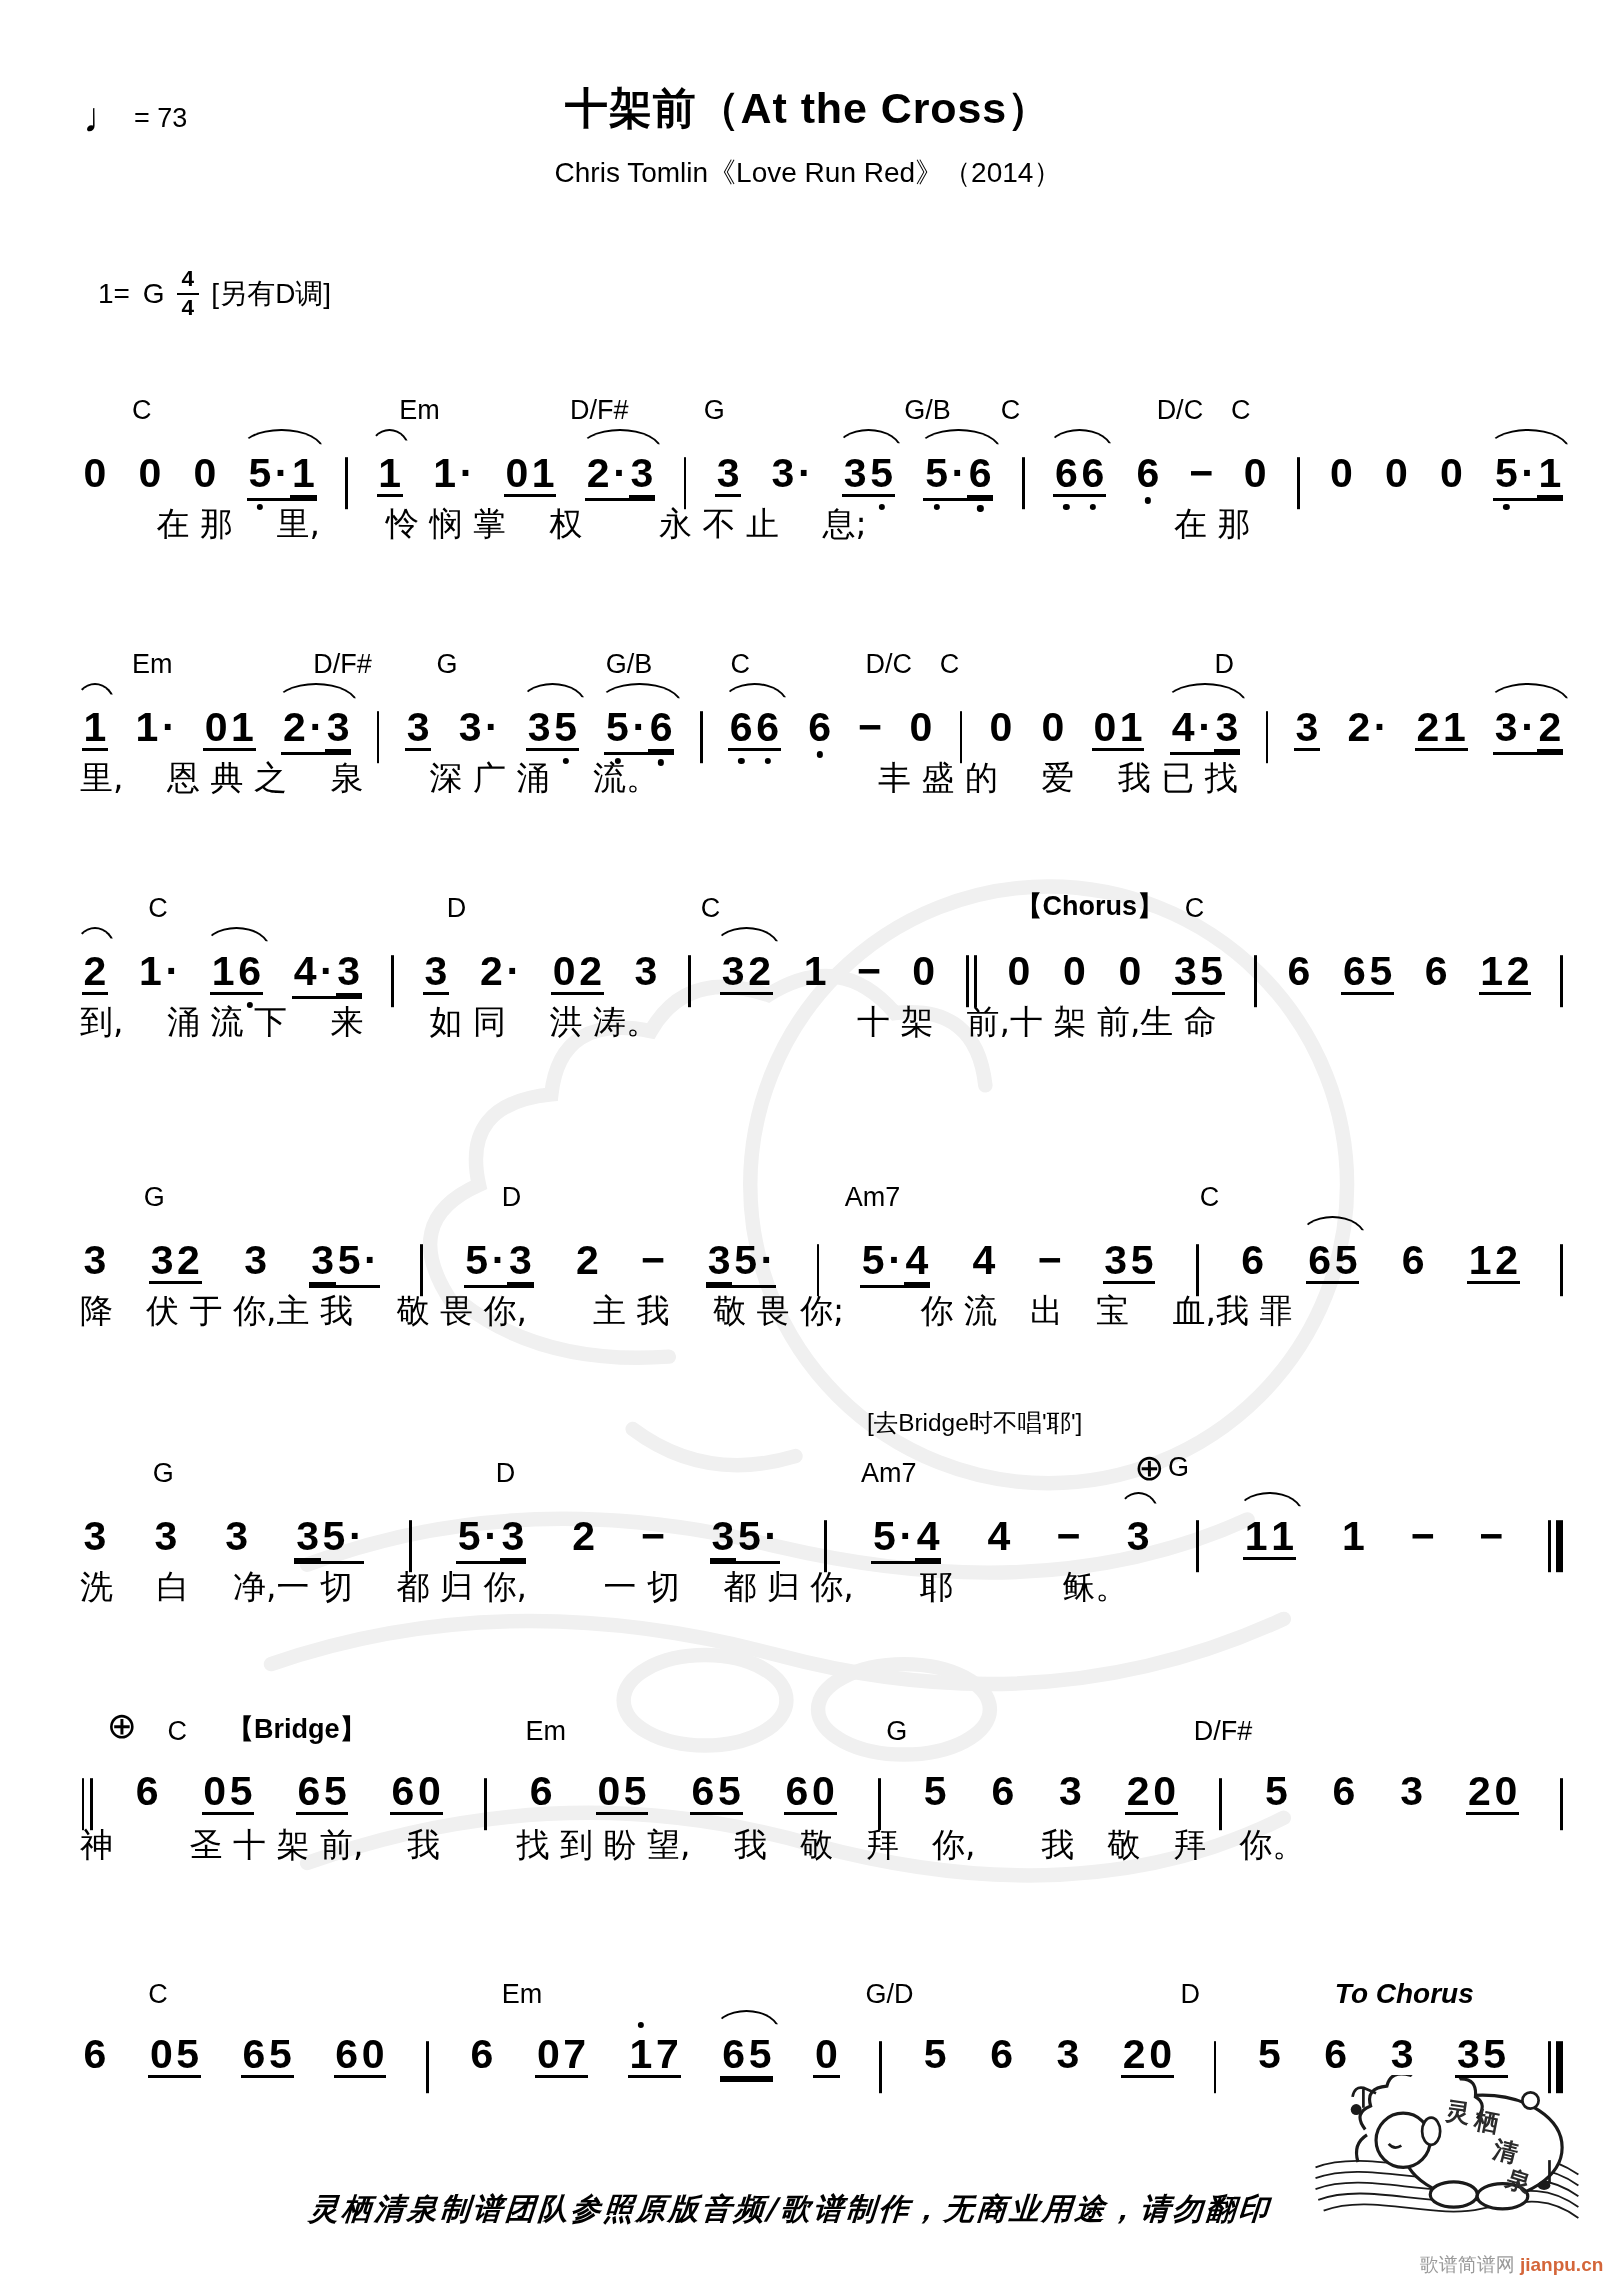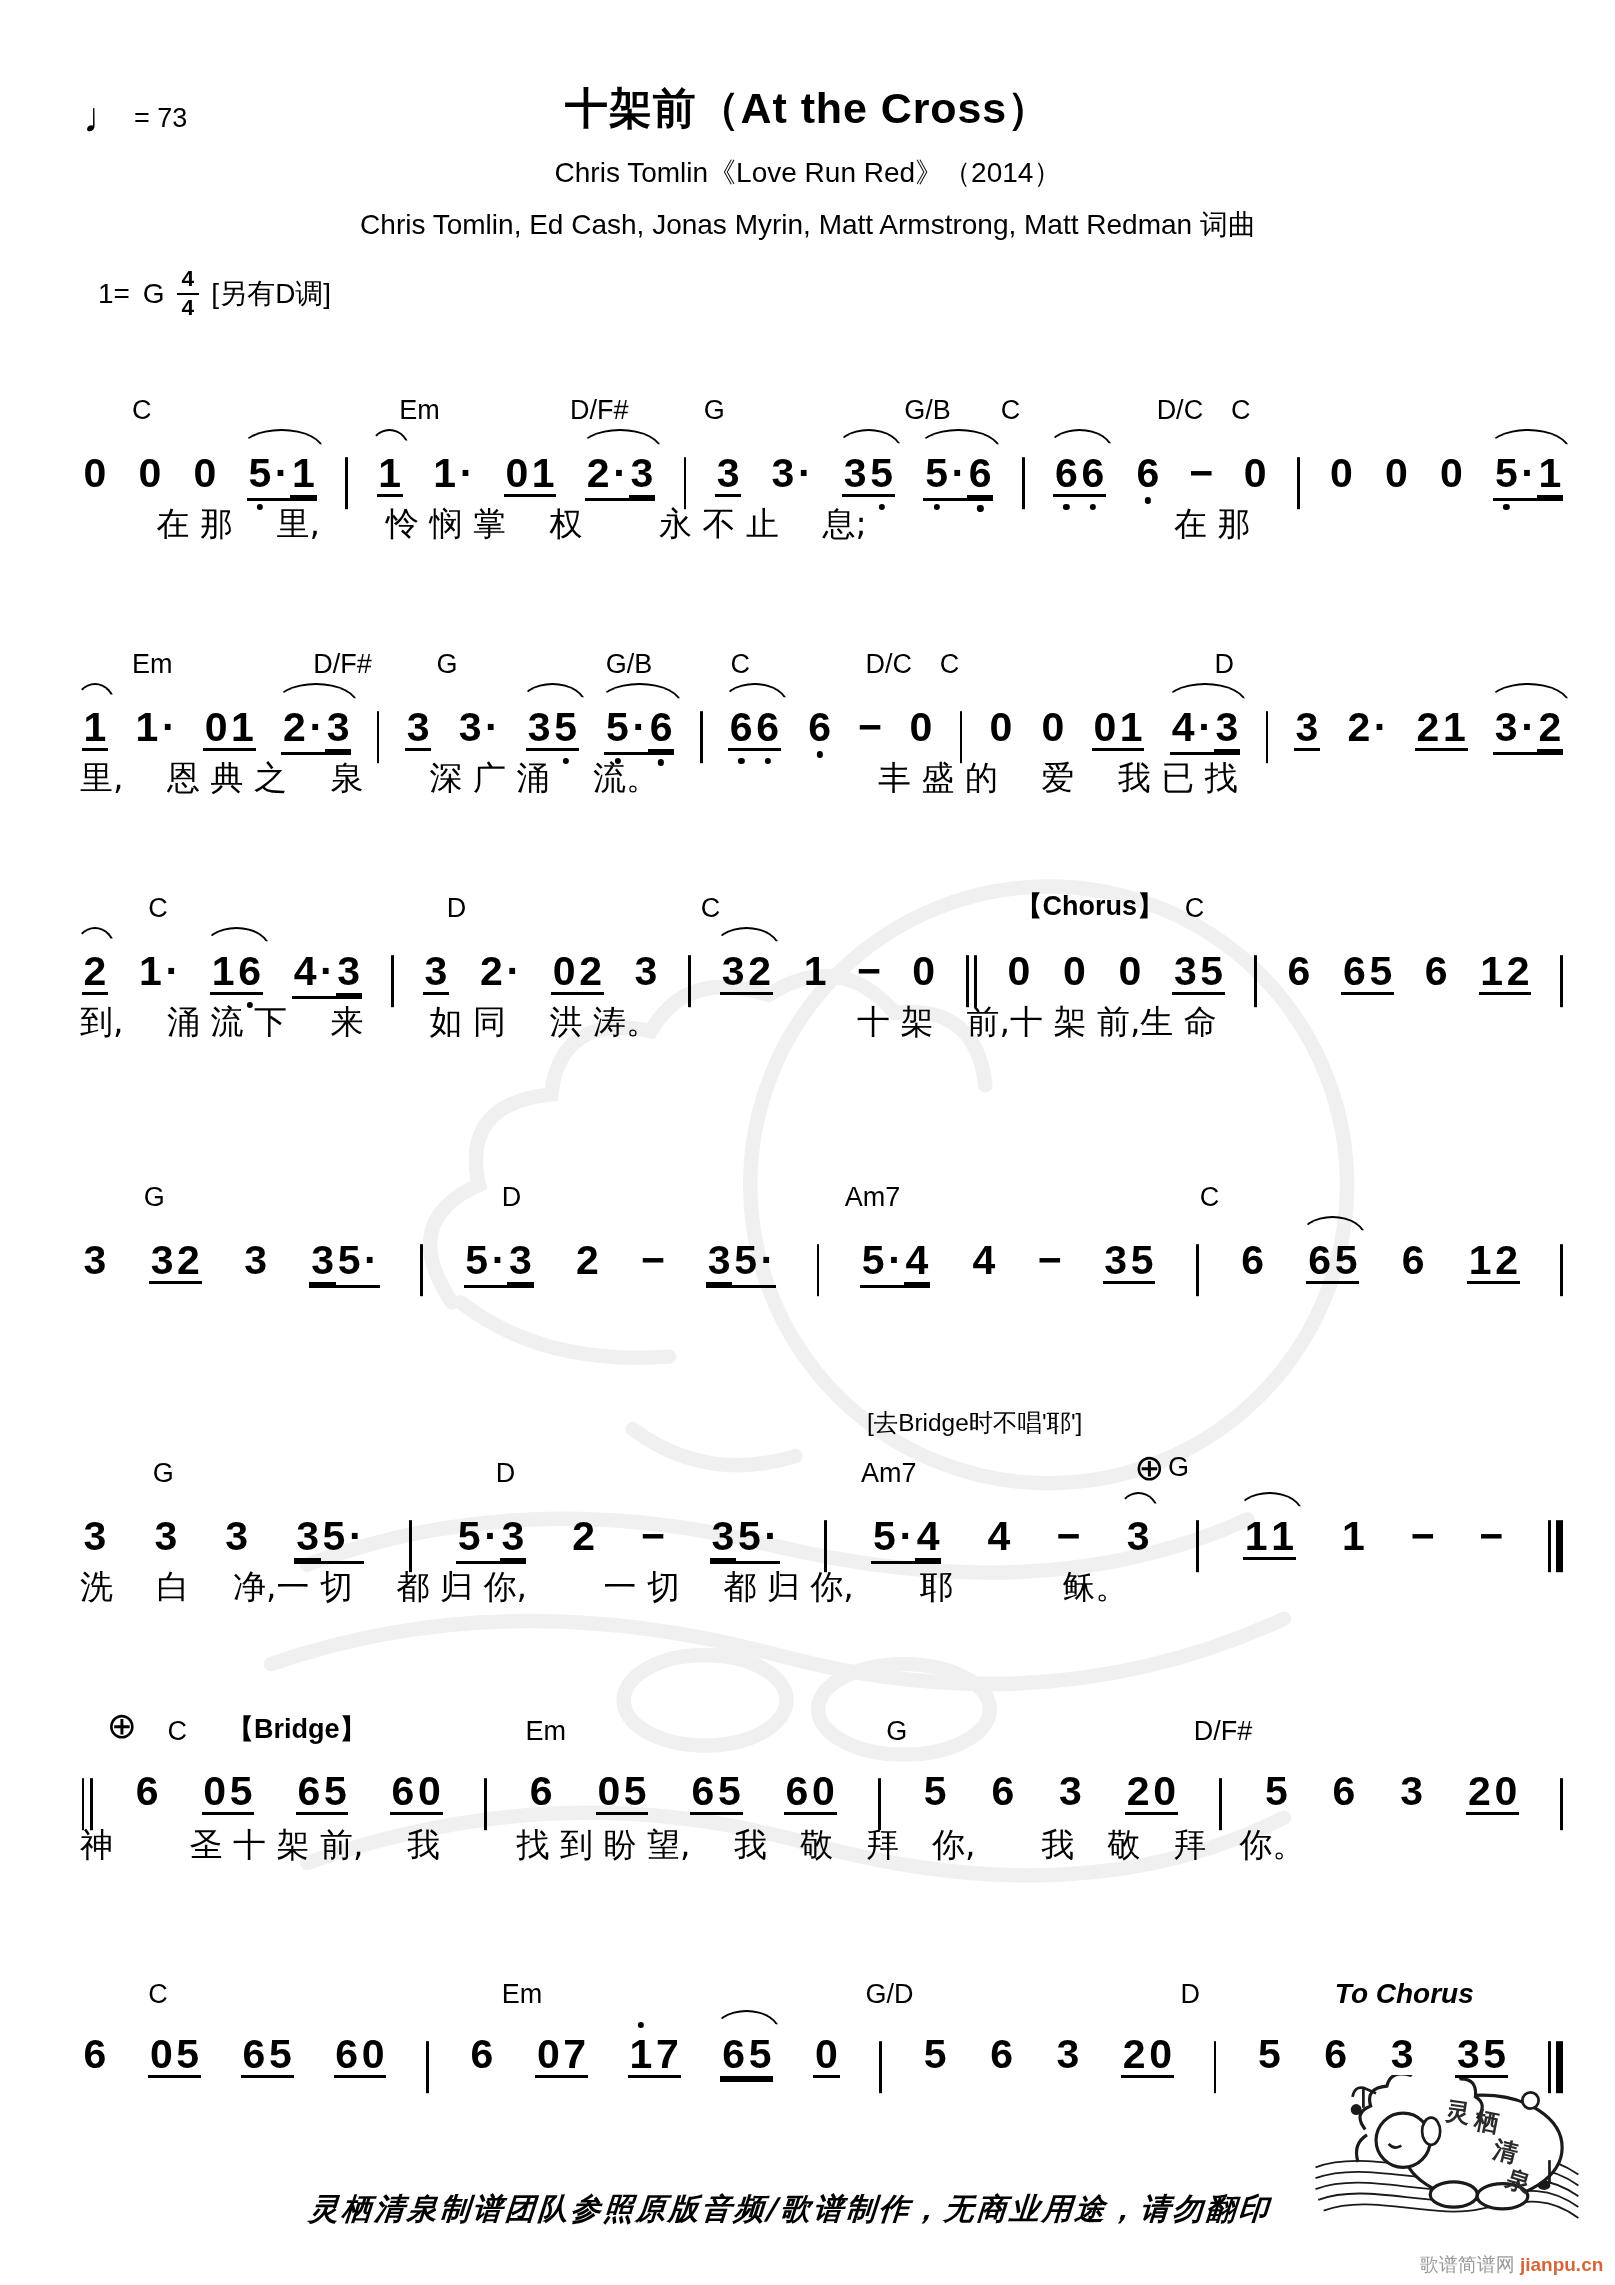--- a/index.html
+++ b/index.html
@@ -80,21 +80,20 @@
       <path d="M220,960 q260,-90 560,-10 q300,80 560,-40"></path>
       <path d="M260,1180 q280,-100 560,-20 q300,80 520,-30"></path>
     </g>
   </svg>
 
   <div class="tempo">
     <span class="tnote">♩</span><span>= 73</span>
   </div>
   <h1 class="title">十架前（At the Cross）</h1>
   <div class="subtitle">Chris Tomlin《Love Run Red》（2014）</div>
-  <div class="credits">Chris Tomlin, Ed Cash, Jonas Myrin, Matt Armstrong, Matt Redman 词曲</div>
   <div class="keyline">
     <span>1=</span>
     <span>G</span>
     <span class="meter">
       <span class="mtop">4</span>
       <span class="mbot">4</span>
     </span>
     <span>[另有D调]</span>
   </div>
 
@@ -271,20 +270,21 @@
             <span class="bar"></span>
           </span>
           <span class="note"><span class="ch">6</span></span>
           <span class="note u arc"><span class="ch">6</span><span class="ch">5</span></span>
           <span class="note"><span class="ch">6</span></span>
           <span class="note u"><span class="ch">1</span><span class="ch">2</span></span>
           <span class="bar-wrap">
             <span class="bar"></span>
           </span>
         </div>
+        <div class="lyric-row">降　伏 于 你,主 我　 敬 畏 你,　　主 我　 敬 畏 你;　　 你 流　出　宝　 血,我 罪</div>
       </div>
       <div class="system" style="top: 1447px;">
         <div class="annotation" style="left: 53%; top: -40px;">[去Bridge时不唱'耶']</div>
         <div class="chord-row">
           <span class="chord" style="left: 4.9%;">G</span>
           <span class="chord" style="left: 28%;">D</span>
           <span class="chord" style="left: 52.6%;">Am7</span>
           <span class="chord" style="left: 71%;"><span class="coda-sign">⊕</span>G</span>
         </div>
         <div class="note-row">

